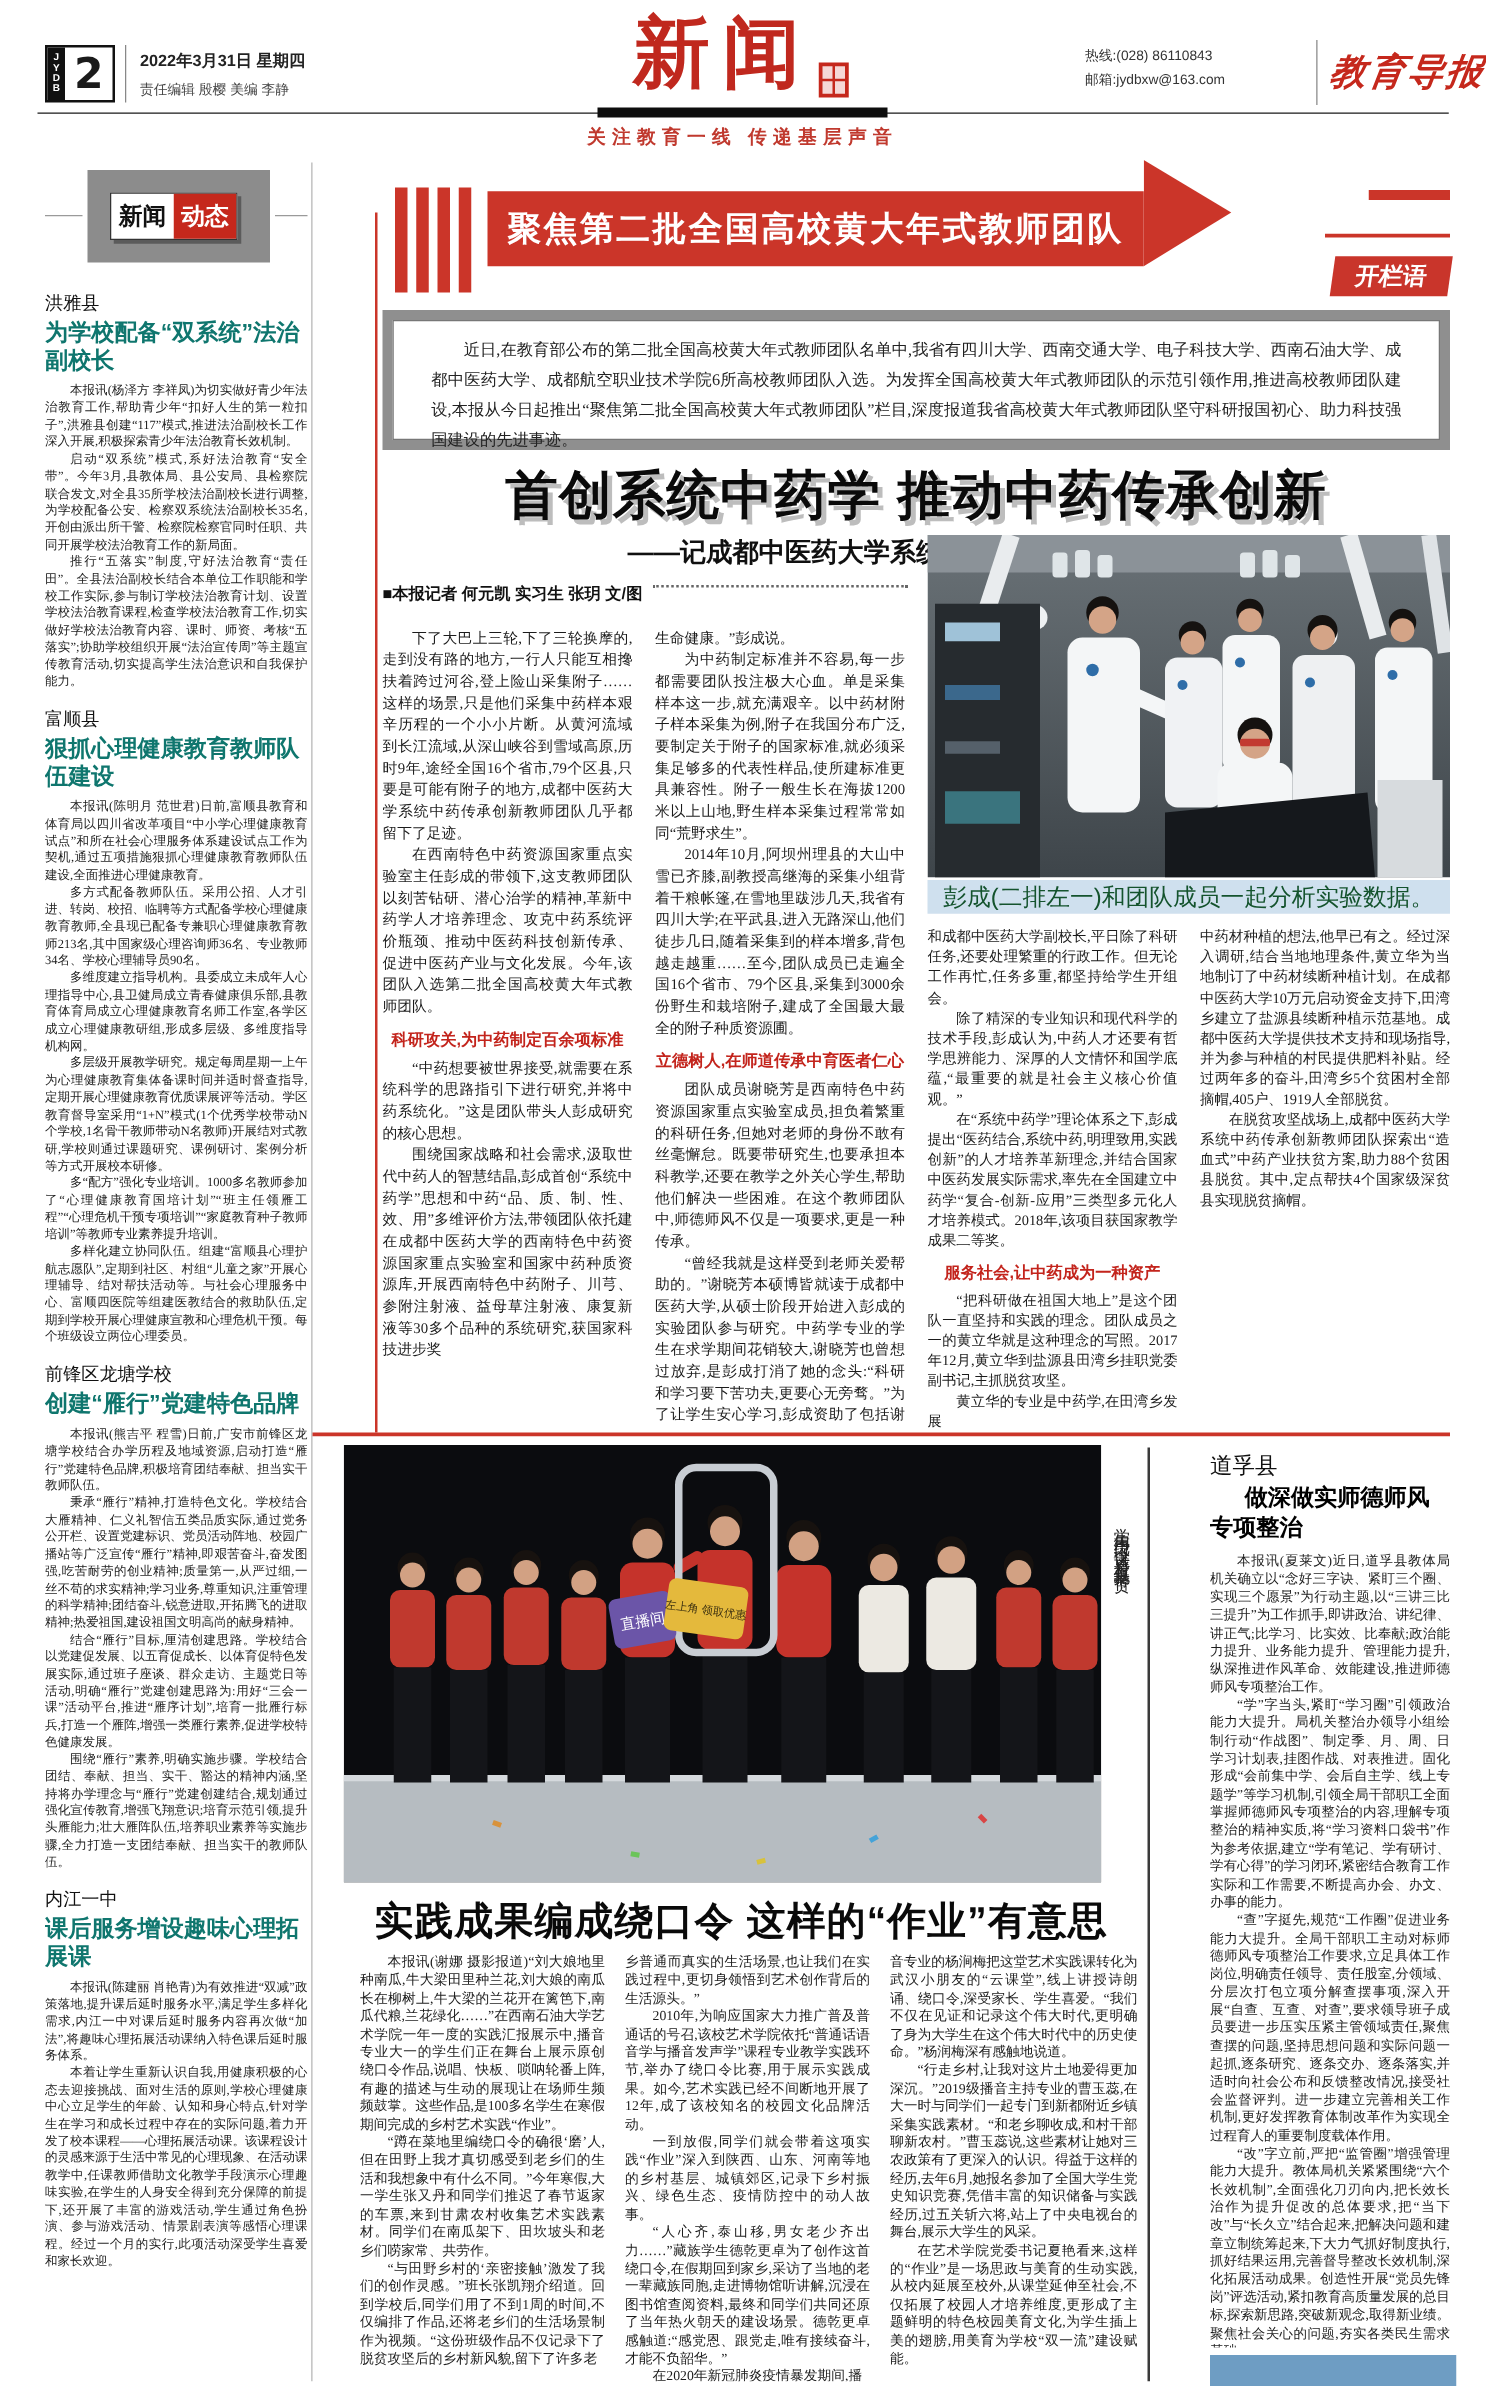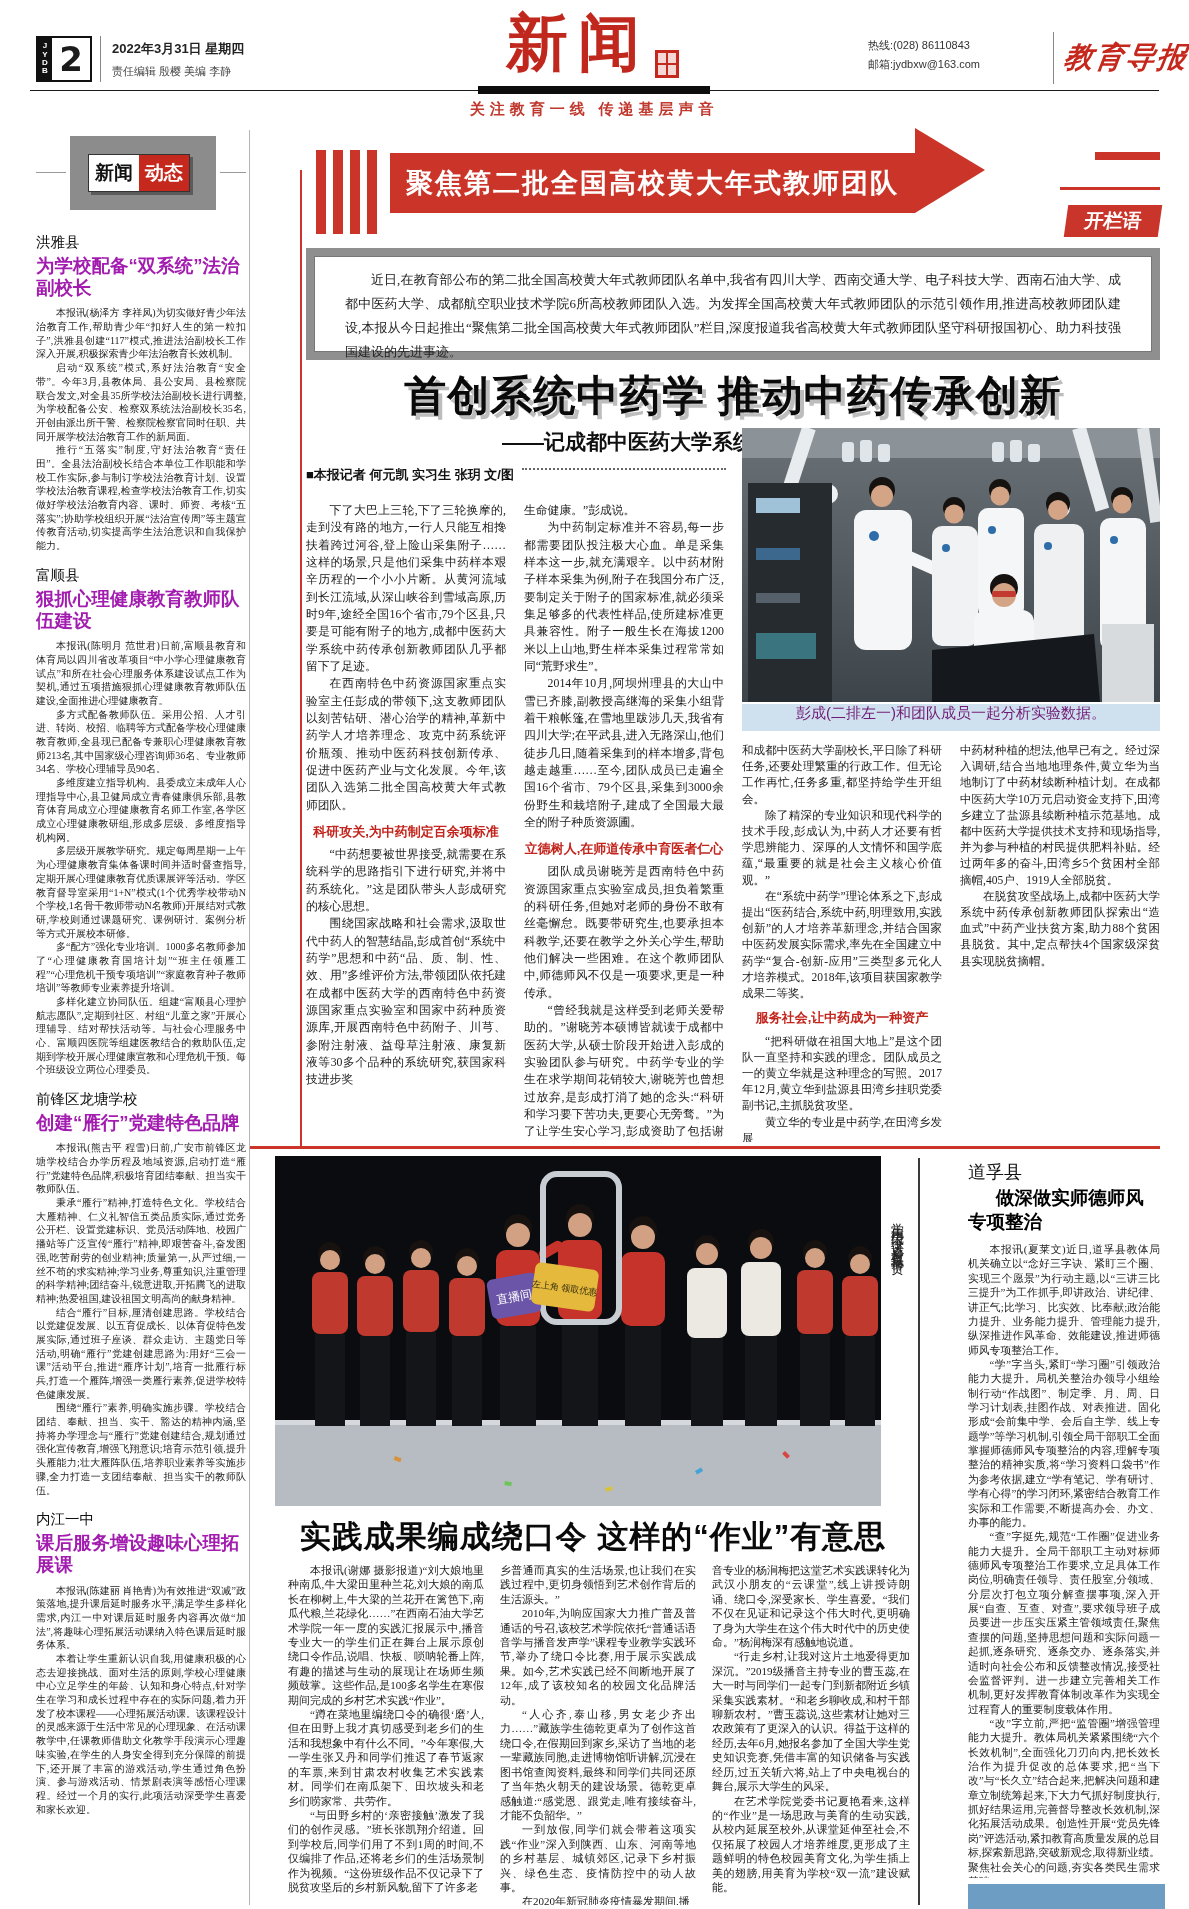--- a/index.html
+++ b/index.html
@@ -30,21 +30,21 @@
           font-size:15px;letter-spacing:5px;text-align:center}
 
   
   .badge-panel{background:#8c8c8c}
   .badge-box{background:#fff;border:1.5px solid #333;box-shadow:3px 3px 0 rgba(0,0,0,.35);
              display:flex;align-items:stretch;font-weight:bold;font-size:19px}
   .badge-left{padding:5px 6px;color:#111}
   .badge-right{padding:5px 6px;background:#c5281c;color:#fff}
   .hline{height:1px;background:#9a9a9a}
   .kicker{font-size:14.5px;color:#111;margin:13px 0 0}
-  .s-title{font-size:18.5px;font-weight:bold;line-height:1.2;margin:3px 0 7px;color:#a21caf}
+  .s-title{font-size:18.5px;font-weight:bold;line-height:1.2;margin:3px 0 7px;color:#0f766e}
   .s-body{font-family:"Liberation Serif",serif;font-size:10px;line-height:1.37;color:#1d1d1d}
   .s-body p.para{text-indent:2em;text-align:justify;margin:0}
 
   
   .stripe{position:absolute;width:10px;height:84px;background:#cb3529}
   .ribbon{position:absolute;background:#cb3529;display:flex;align-items:center;justify-content:center}
   .ribbon span{color:#fff;font-size:27px;font-weight:900;letter-spacing:2px}
   .redline{position:absolute;background:#cb3529}
   .tag{position:absolute;background:#c9352b;color:#fff;font-weight:900;font-size:19px;
        display:flex;align-items:center;justify-content:center;transform:skewX(-8deg)}
@@ -60,22 +60,22 @@
   .byline .dots{flex:1;border-bottom:2px dotted #666;height:0;margin-top:2px}
 
   .newscol{position:absolute;overflow:hidden;font-family:"Liberation Serif",serif;color:#1b1b1b}
   .newscol p.para{text-indent:2em;text-align:justify;margin:0}
   .newscol p.cont{text-indent:0}
   .newscol h4.subhead{font-family:"Liberation Sans",sans-serif;color:#c3241c;font-size:13px;
                       font-weight:bold;text-align:center;margin:8px 0 5px}
   .f-col{font-size:11.8px;line-height:1.47}
   .f-col2{font-size:11.5px;line-height:1.41}
   .b-col{font-size:11px;line-height:1.31}
-  .caption-bar{background:#cfe0ee;display:flex;justify-content:center;
-               font-size:15px;color:#701a75}
+  .caption-bar{background:#cfe0ee;display:flex;align-items:center;justify-content:center;
+               font-size:19px;color:#14532d}
   .v-caption{writing-mode:vertical-rl;font-size:13px;letter-spacing:3px;color:#222}
   .b-headline{text-align:center;font-size:31px;font-weight:900;color:#0a0a0a;letter-spacing:1px;white-space:nowrap}
 
   .d-kicker{font-size:18px;color:#111}
   .d-title{font-size:18.5px;font-weight:bold;line-height:1.3;text-indent:1.5em;margin:2px 0 8px;color:#000}
   .d-body{font-family:"Liberation Serif",serif;font-size:10.8px;line-height:1.33;color:#1d1d1d}
   .d-body p.para{text-indent:2em;text-align:justify;margin:0}
   .blue-bar{background:#6e9dc3}
 </style>
 </head>
@@ -403,22 +403,22 @@
   <div class="abs b-headline" style="left:278px;top:1516px;width:630px">实践成果编成绕口令  这样的“作业”有意思</div>
 
   <div class="newscol b-col" style="left:288px;top:1563px;width:196px;height:342px">
       <p class="para">本报讯(谢娜 摄影报道)“刘大娘地里种南瓜,牛大梁田里种兰花,刘大娘的南瓜长在柳树上,牛大梁的兰花开在篱笆下,南瓜代粮,兰花绿化……”在西南石油大学艺术学院一年一度的实践汇报展示中,播音专业大一的学生们正在舞台上展示原创绕口令作品,说唱、快板、唢呐轮番上阵,有趣的描述与生动的展现让在场师生频频鼓掌。这些作品,是100多名学生在寒假期间完成的乡村艺术实践“作业”。</p>
       <p class="para">“蹲在菜地里编绕口令的确很‘磨’人,但在田野上我才真切感受到老乡们的生活和我想象中有什么不同。”今年寒假,大一学生张又丹和同学们推迟了春节返家的车票,来到甘肃农村收集艺术实践素材。同学们在南瓜架下、田坎坡头和老乡们唠家常、共劳作。</p>
       <p class="para">“与田野乡村的‘亲密接触’激发了我们的创作灵感。”班长张凯翔介绍道。回到学校后,同学们用了不到1周的时间,不仅编排了作品,还将老乡们的生活场景制作为视频。“这份班级作品不仅记录下了脱贫攻坚后的乡村新风貌,留下了许多老</p>
     </div>
   <div class="newscol b-col" style="left:500px;top:1563px;width:196px;height:342px">
       <p class="para cont">乡普通而真实的生活场景,也让我们在实践过程中,更切身领悟到艺术创作背后的生活源头。”</p>
       <p class="para">2010年,为响应国家大力推广普及普通话的号召,该校艺术学院依托“普通话语音学与播音发声学”课程专业教学实践环节,举办了绕口令比赛,用于展示实践成果。如今,艺术实践已经不间断地开展了12年,成了该校知名的校园文化品牌活动。</p>
+      <p class="para">一到放假,同学们就会带着这项实践“作业”深入到陕西、山东、河南等地的乡村基层、城镇郊区,记录下乡村振兴、绿色生态、疫情防控中的动人故事。</p>
       <p class="para">“人心齐,泰山移,男女老少齐出力……”藏族学生德乾更卓为了创作这首绕口令,在假期回到家乡,采访了当地的老一辈藏族同胞,走进博物馆听讲解,沉浸在图书馆查阅资料,最终和同学们共同还原了当年热火朝天的建设场景。德乾更卓感触道:“感党恩、跟党走,唯有接续奋斗,才能不负韶华。”</p>
-      <p class="para">一到放假,同学们就会带着这项实践“作业”深入到陕西、山东、河南等地的乡村基层、城镇郊区,记录下乡村振兴、绿色生态、疫情防控中的动人故事。</p>
       <p class="para">在2020年新冠肺炎疫情暴发期间,播</p>
     </div>
   <div class="newscol b-col" style="left:712px;top:1563px;width:198px;height:342px">
       <p class="para cont">音专业的杨涧梅把这堂艺术实践课转化为武汉小朋友的“云课堂”,线上讲授诗朗诵、绕口令,深受家长、学生喜爱。“我们不仅在见证和记录这个伟大时代,更明确了身为大学生在这个伟大时代中的历史使命。”杨润梅深有感触地说道。</p>
       <p class="para">“行走乡村,让我对这片土地爱得更加深沉。”2019级播音主持专业的曹玉蕊,在大一时与同学们一起专门到新都附近乡镇采集实践素材。“和老乡聊收成,和村干部聊新农村。”曹玉蕊说,这些素材让她对三农政策有了更深入的认识。得益于这样的经历,去年6月,她报名参加了全国大学生党史知识竞赛,凭借丰富的知识储备与实践经历,过五关斩六将,站上了中央电视台的舞台,展示大学生的风采。</p>
       <p class="para">在艺术学院党委书记夏艳看来,这样的“作业”是一场思政与美育的生动实践,从校内延展至校外,从课堂延伸至社会,不仅拓展了校园人才培养维度,更形成了主题鲜明的特色校园美育文化,为学生插上美的翅膀,用美育为学校“双一流”建设赋能。</p>
     </div>
 
   <div class="abs" style="left:968px;top:1160px;width:192px;height:718px;overflow:hidden">
     <div class="d-kicker">道孚县</div>

